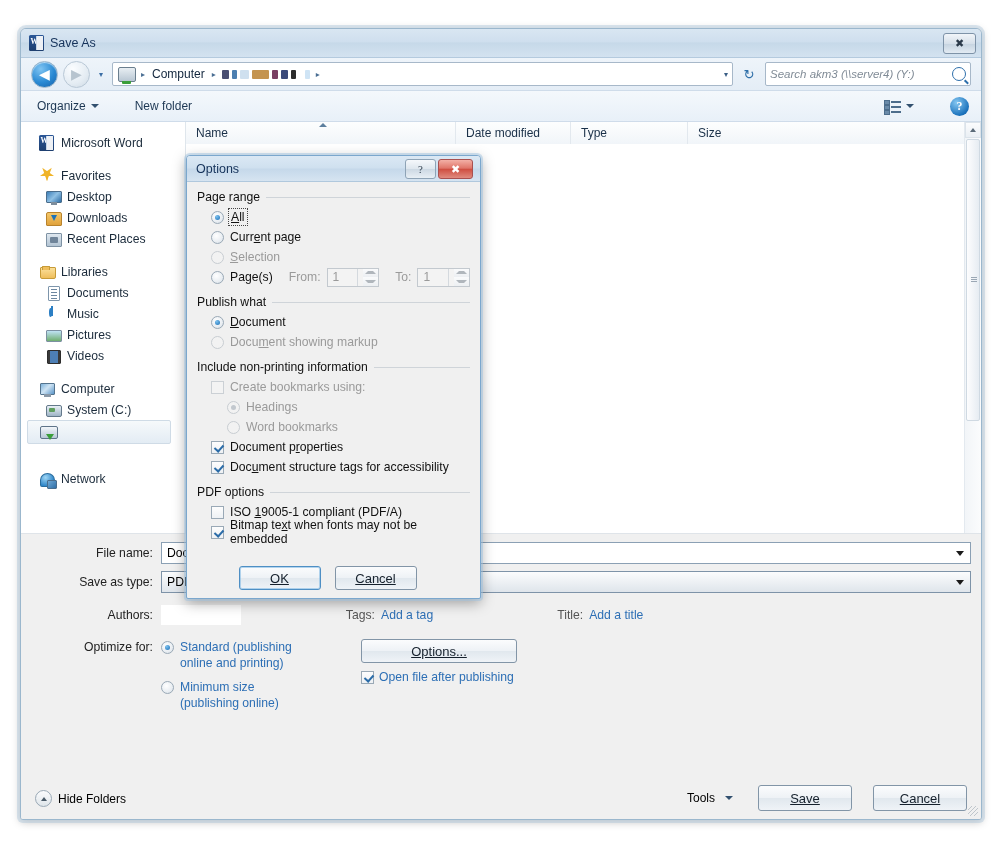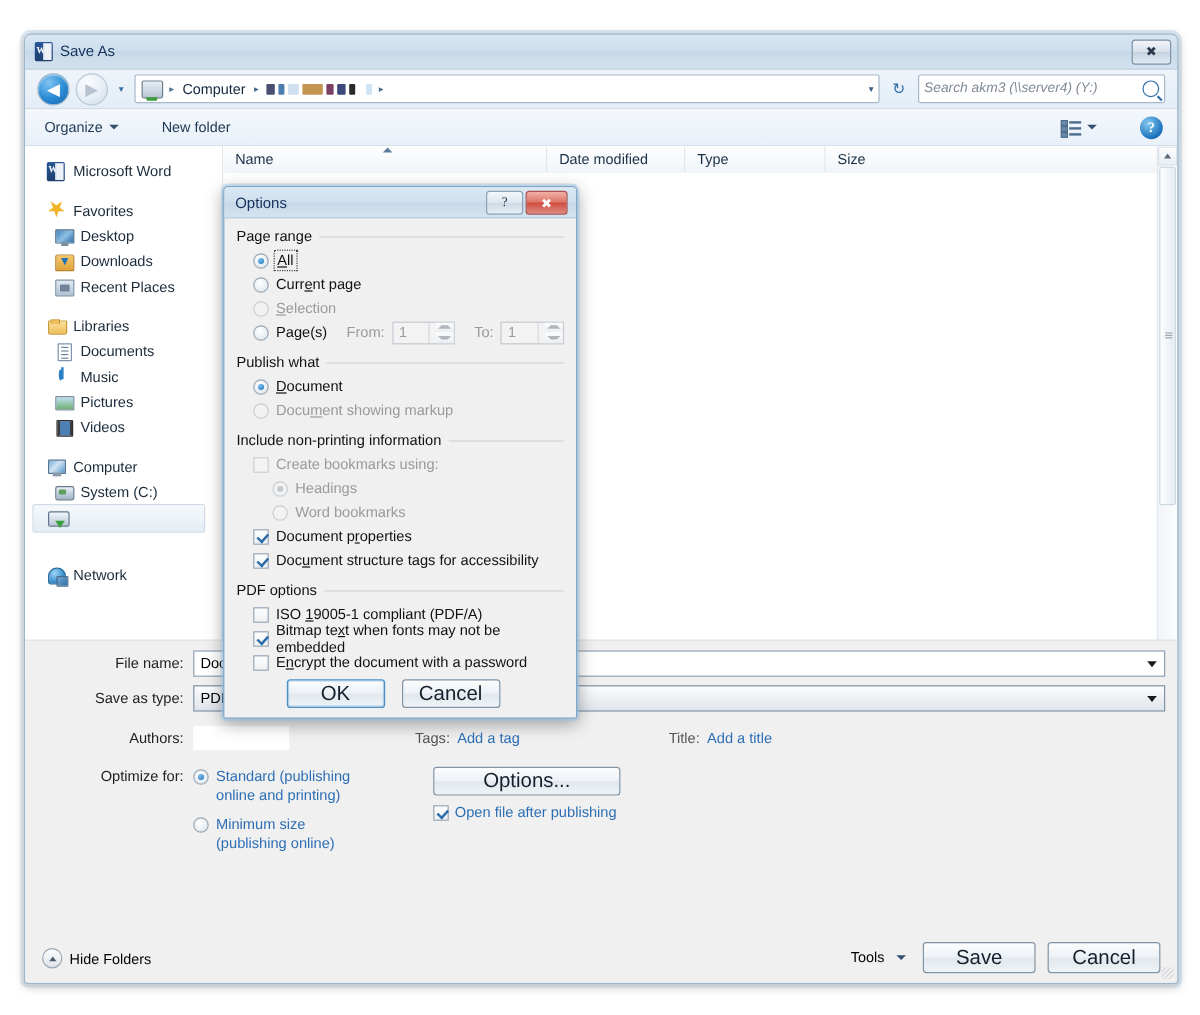--- a/index.html
+++ b/index.html
@@ -359,23 +359,24 @@
   }
   .cbx.on:after{
     content:"";position:absolute;left:3.5px;top:1px;width:4px;height:7px;
     border:solid #2b6ca8;border-width:0 2px 2px 0;transform:rotate(42deg);
   }
   .cbx.dis{background:#f3f3f3;border-color:#cbd0d5;}
 
   .btn{
     border:1px solid #8295a7;border-radius:3px;
     background:linear-gradient(to bottom,#fbfcfd,#eef2f6 48%,#e1e8ee 52%,#eff3f7);
-    font-size:17px;color:#15202c;
+    font-size:13px;color:#15202c;
     display:flex;align-items:center;justify-content:center;
     box-sizing:border-box;
+    text-decoration:underline;
   }
 
   
   .modal{
     position:absolute;left:186px;top:155px;width:293px;height:442px;
     background:#f0f0f0;
     border:1px solid #7ba7cd;
     border-radius:4px 4px 2px 2px;
     box-shadow:0 0 0 2px rgba(160,195,225,.5),0 4px 14px rgba(0,0,0,.35);
     overflow:hidden;
@@ -717,21 +718,21 @@
 
     <div style="position:absolute;left:14px;bottom:12px;display:flex;align-items:center;gap:6px;">
       <span style="width:15px;height:15px;border-radius:50%;border:1px solid #9aa9b6;
                    background:linear-gradient(to bottom,#fbfcfd,#dfe5ea);
                    display:flex;align-items:center;justify-content:center;">
         <span style="width:0;height:0;border-left:3.5px solid transparent;border-right:3.5px solid transparent;border-bottom:4px solid #4a5a68;"></span>
       </span>
       <span>Hide Folders</span>
     </div>
 
-    <div style="position:absolute;right:14px;bottom:8px;display:flex;align-items:center;gap:10px;">
+    <div style="position:absolute;right:14px;bottom:8px;display:flex;align-items:center;gap:21px;">
       <div style="display:flex;align-items:center;gap:10px;padding-right:4px;">
         <span>Tools</span>
         <span class="caret-dn"></span>
       </div>
       <div class="btn" style="width:94px;height:26px;">Save</div>
       <div class="btn" style="width:94px;height:26px;">Cancel</div>
     </div>
 
     <div class="resize-grip"></div>
   </div>
@@ -841,24 +842,20 @@
         <span class="rule"></span>
       </div>
       <div class="opt">
         <span class="cbx"></span>
         <span>ISO <span class="u">1</span>9005-1 compliant (PDF/A)</span>
       </div>
       <div class="opt">
         <span class="cbx on"></span>
         <span>Bitmap te<span class="u">x</span>t when fonts may not be embedded</span>
       </div>
-      <div class="opt">
-        <span class="cbx"></span>
-        <span>E<span class="u">n</span>crypt the document with a password</span>
-      </div>
     </div>
   </div>
 
   <div class="mfooter">
     <div class="btn default">OK</div>
     <div class="btn">Cancel</div>
   </div>
 </div>
 
 </body></html>

